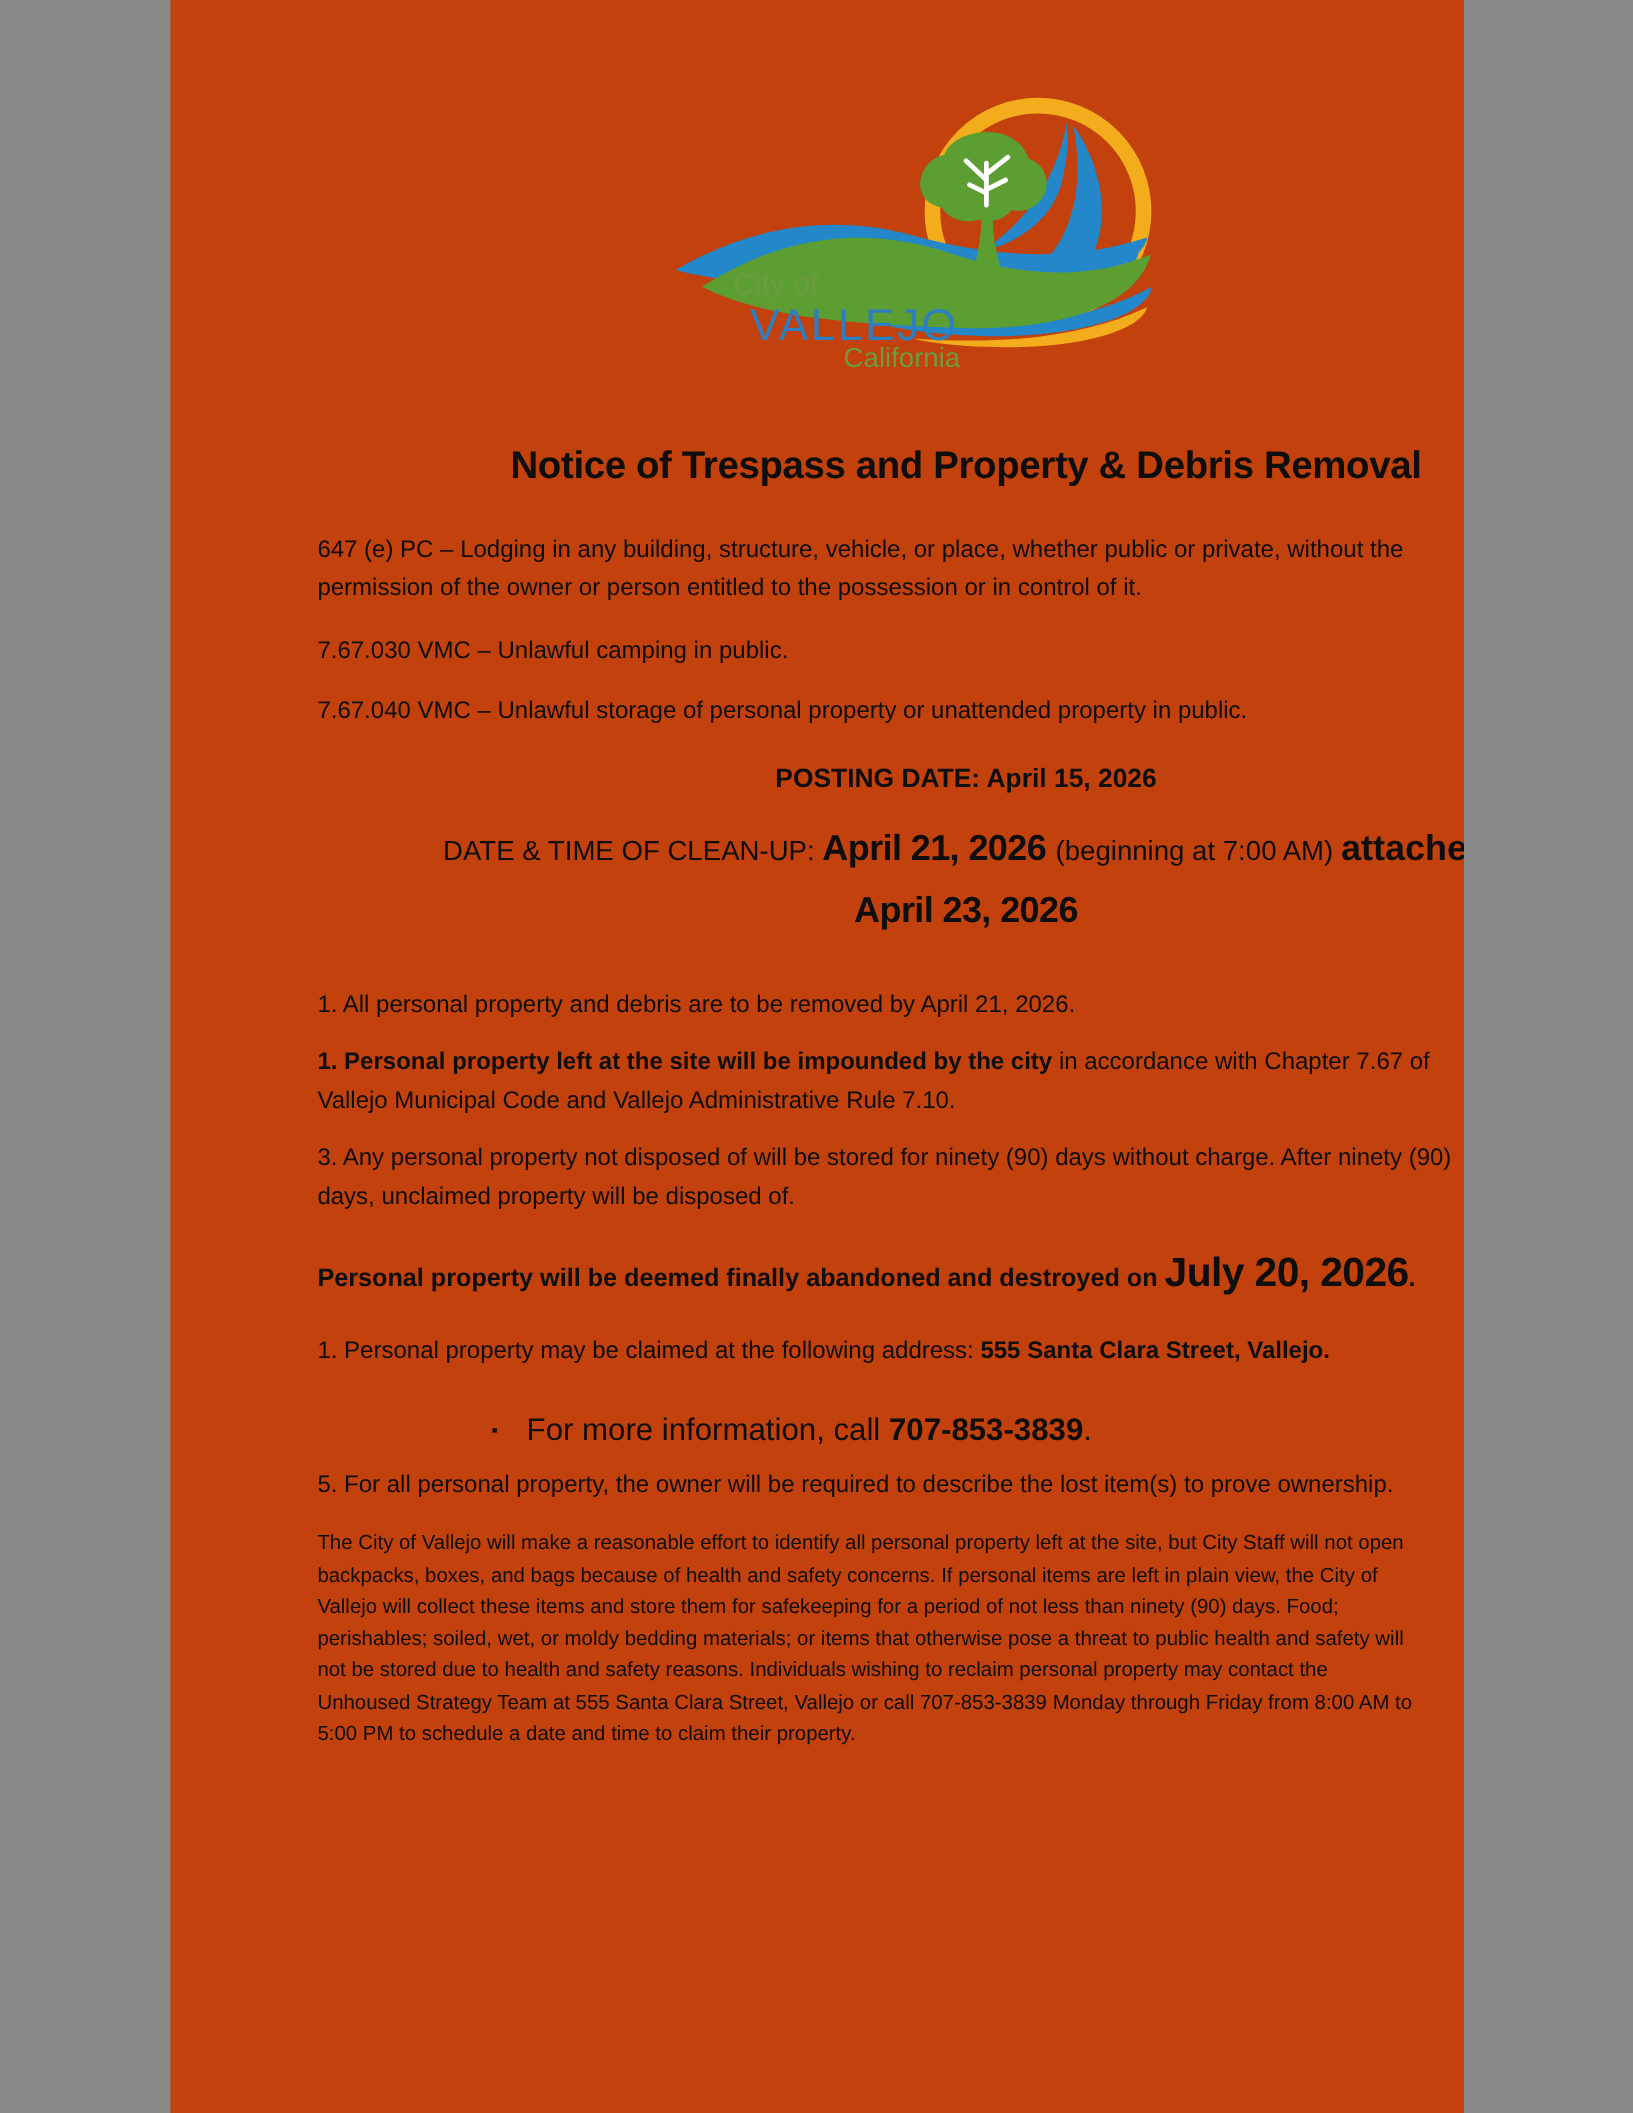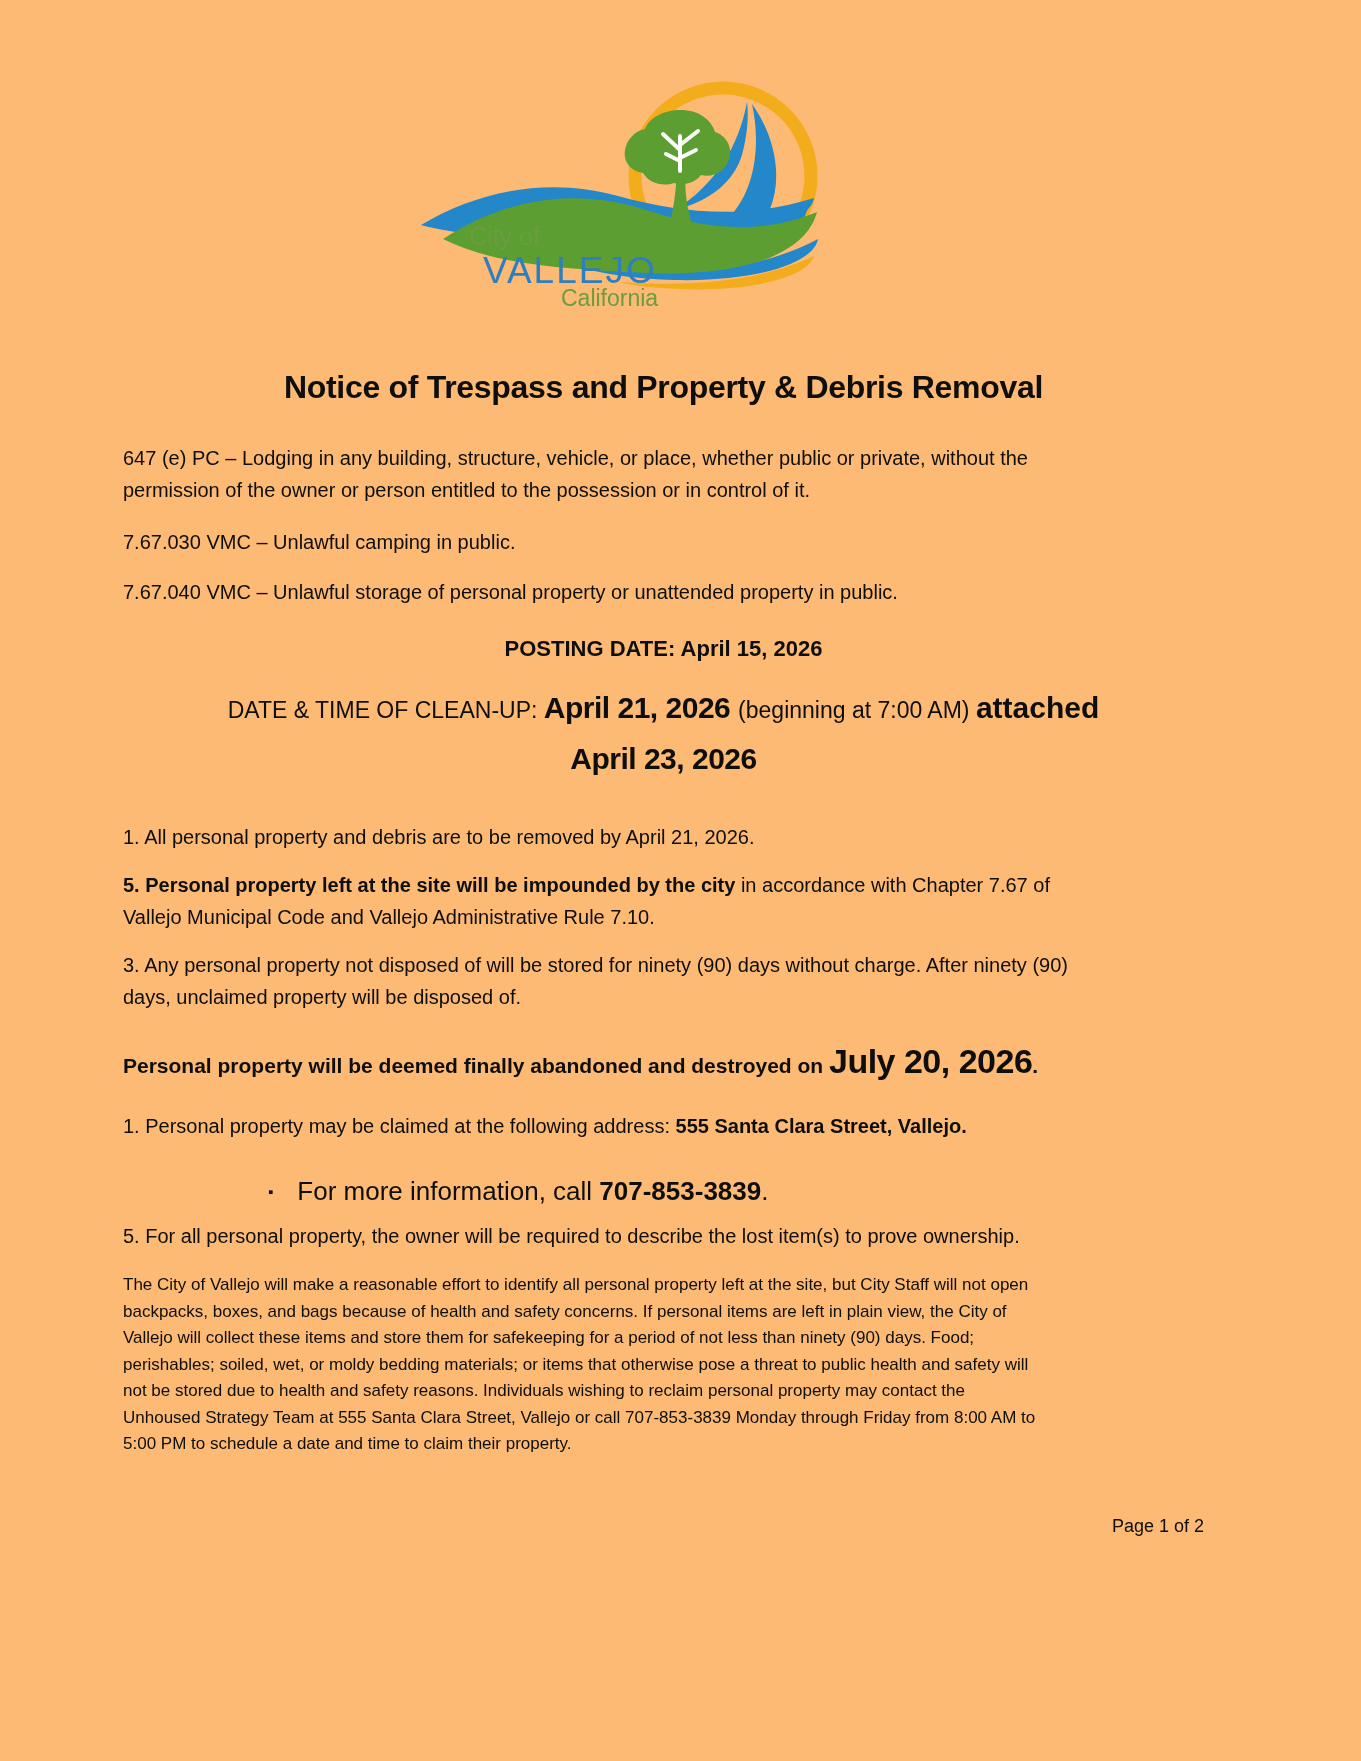--- a/index.html
+++ b/index.html
@@ -1,21 +1,21 @@
 <!DOCTYPE html>
 <html><head>
 <meta charset="utf-8">
 <style>
   * { margin:0; padding:0; box-sizing:border-box; }
   html,body { background:#888; }
   .page {
     position:relative;
-    width:1361px; height:1761px;
+    width:1078px; height:1761px;
     margin:0 auto;
-    background:#fdba74;
+    background:#c2410c;
     font-family:"Liberation Sans", sans-serif;
     color:#0e0e0e;
     overflow:hidden;
     padding-left:44px;
   }
   
   .logo { position:absolute; top:72px; left:413px; width:412px; height:238px; }
   .logo svg { display:block; }
   .logo text { font-family:"Liberation Sans", sans-serif; }
   .logo .t-cityof   { font-size:25px; }
@@ -108,21 +108,21 @@
     <p class="center-bold mt24">POSTING DATE: April 15, 2026</p>
 
 
     <p class="cleanup mt20">
       <span class="lbl">DATE &amp; TIME OF CLEAN-UP: </span><span class="big">April 21, 2026 </span><span class="lbl">(beginning at 7:00 AM) </span><span class="thru">attached</span><br>
       <span class="big">April 23, 2026</span>
     </p>
 
     <p class="body mt34">1. All personal property and debris are to be removed by April 21, 2026.</p>
 
-    <p class="body mt16"><span class="bold">5. Personal property left at the site will be impounded by the city</span><span> in accordance with Chapter 7.67 of Vallejo Municipal Code and Vallejo Administrative Rule 7.10.</span></p>
+    <p class="body mt16"><span class="bold">1. Personal property left at the site will be impounded by the city</span><span> in accordance with Chapter 7.67 of Vallejo Municipal Code and Vallejo Administrative Rule 7.10.</span></p>
 
     <p class="body mt16">3. Any personal property not disposed of will be stored for ninety (90) days without charge. After ninety (90) days, unclaimed property will be disposed of.</p>
 
     <p class="abandon mt26"><span>Personal property will be deemed finally abandoned and destroyed on </span><span class="big-date">July 20, 2026</span><span class="tail">.</span></p>
 
     <p class="body mt22"><span>1. Personal property may be claimed at the following address: </span><span class="bold">555 Santa Clara Street, Vallejo.</span></p>
 
     <p class="info-line mt14"><span class="marker">▪</span><span>For more information, call </span><span class="bold">707-853-3839</span><span>.</span></p>
 
     <p class="body narrow mt10">5. For all personal property, the owner will be required to describe the lost item(s) to prove ownership.</p>

